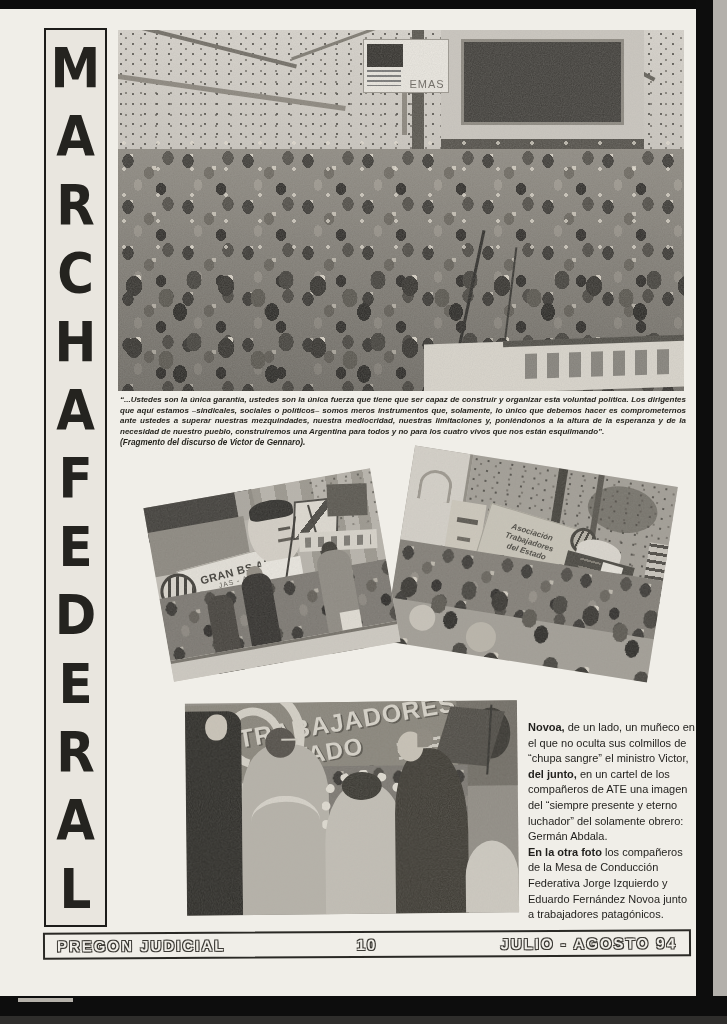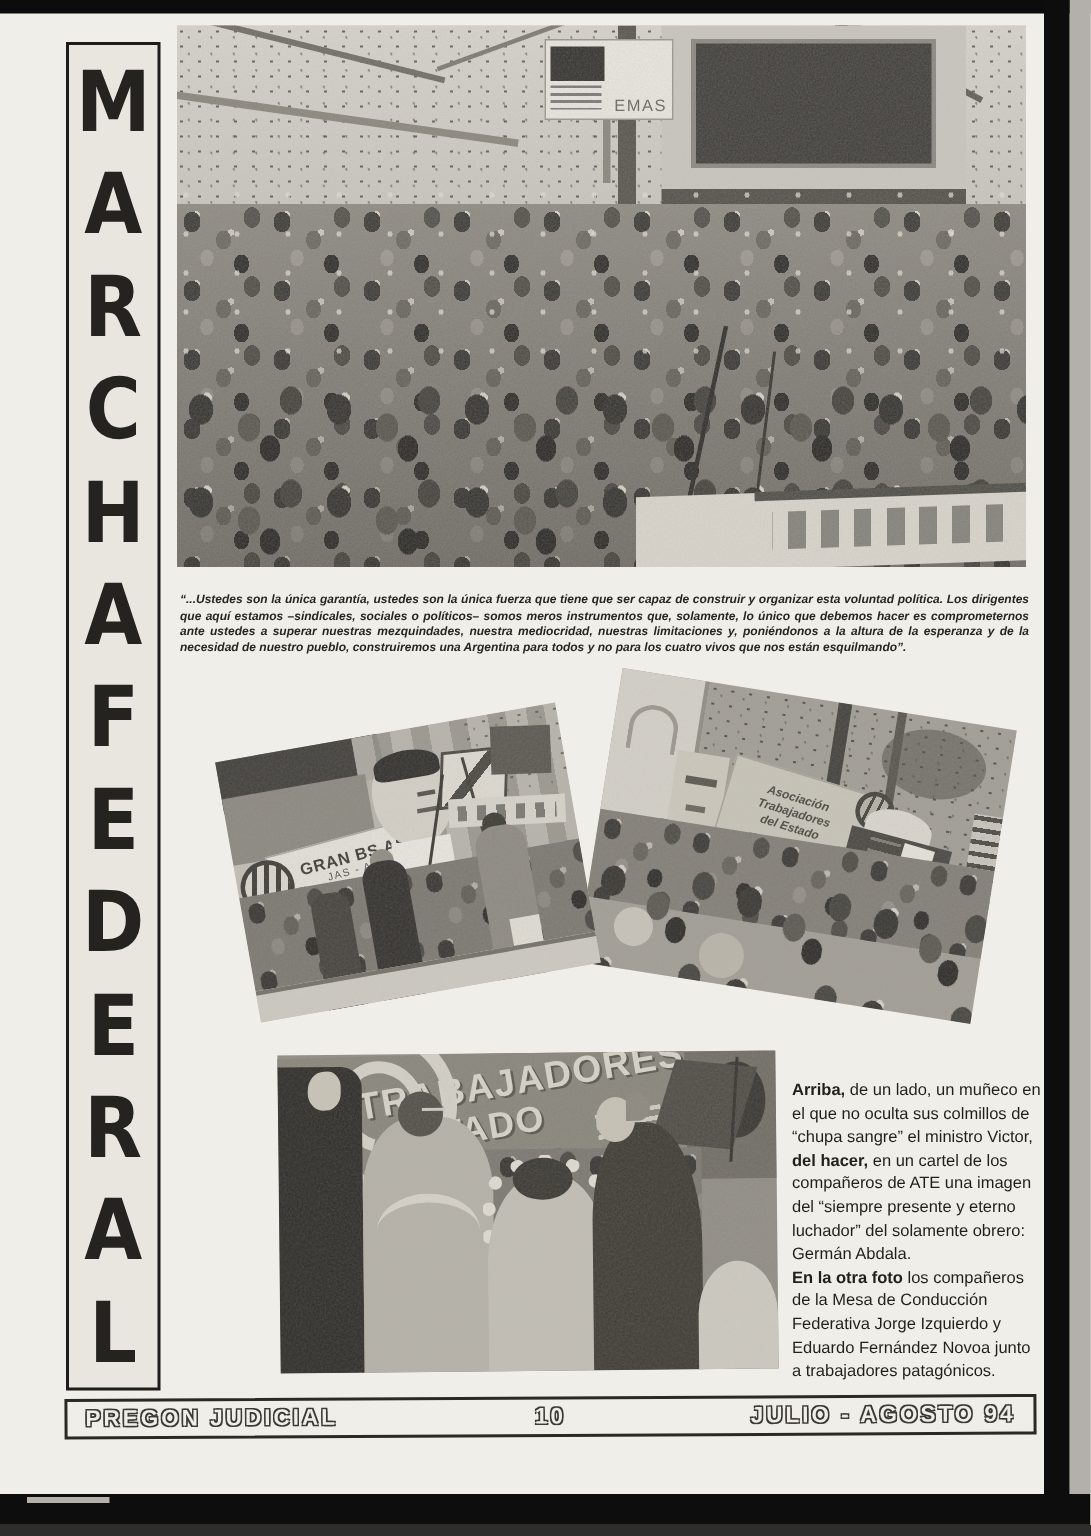--- a/index.html
+++ b/index.html
@@ -69,21 +69,21 @@
     <span>A</span>
     <span>F</span>
     <span>E</span>
     <span>D</span>
     <span>E</span>
     <span>R</span>
     <span>A</span>
     <span>L</span>
   </div>
 
-  <div class="photo" id="photo-top" style="left:118px; top:17px; width:566px; height:361px;">
+  <div class="photo" id="photo-top" style="left:118px; top:30px; width:566px; height:361px;">
     <div class="a" style="left:0;top:0;right:0;bottom:0;background:linear-gradient(180deg,#d9d5ce,#c6c2bb 45%,#aaa69e);"></div>
     <div class="a speck" style="left:0;top:0;width:100%;height:44%;opacity:.85;"></div>
     <div class="a" style="left:2%;top:4%;width:170px;height:4px;background:#6f6b63;transform:rotate(14deg);"></div>
     <div class="a" style="left:30%;top:2%;width:120px;height:3px;background:#7c786f;transform:rotate(-20deg);"></div>
     <div class="a" style="right:4%;top:6%;width:110px;height:4px;background:#5f5c55;transform:rotate(28deg);"></div>
     <div class="a" style="left:52%;top:0;width:12px;height:44%;background:#56534c;"></div>
     <div class="a" style="left:78%;top:0;width:15px;height:48%;background:#4c4943;"></div>
     <div class="a" style="left:57%;top:0;width:36%;height:48%;background:#cbc7c0;">
       <div class="a" style="left:10%;top:5%;width:80%;height:50%;background:#3e3c38;border:3px solid #8b877f;"></div>
       <div class="a" style="left:0;top:63%;width:100%;height:24%;background:#514e48;"></div>
@@ -109,20 +109,21 @@
       <filter id="g1">
           <feTurbulence type="fractalNoise" baseFrequency="0.9" numOctaves="2" stitchTiles="stitch"></feTurbulence>
           <feColorMatrix type="matrix" values="0 0 0 0 0.45 0 0 0 0 0.44 0 0 0 0 0.41 0 0 0 0.6 0"></feColorMatrix>
         </filter>
       <rect width="100%" height="100%" filter="url(#g1)"></rect>
     </svg>
   </div>
 
   <div class="a quote">
     <span>“...Ustedes son la única garantía, ustedes son la única fuerza que tiene que ser capaz de construir y organizar esta voluntad política. Los dirigentes que aquí estamos –sindicales, sociales o políticos– somos meros instrumentos que, solamente, lo único que debemos hacer es comprometernos ante ustedes a superar nuestras mezquindades, nuestra mediocridad, nuestras limitaciones y, poniéndonos a la altura de la esperanza y de la necesidad de nuestro pueblo, construiremos una Argentina para todos y no para los cuatro vivos que nos están esquilmando”.</span>
+    <div class="attr">(Fragmento del discurso de Victor de Gennaro).</div>
   </div>
 
   <div class="photo" id="photo-rally" style="left:398px; top:465px; width:266px; height:198px; transform:rotate(9deg); background:#a19d95;">
     <div class="a speck" style="left:0;top:0;width:100%;height:60%;opacity:.9;"></div>
     <div class="a" style="right:6%;top:4%;width:70px;height:46px;background:#4e4b44;border-radius:50%;opacity:.55;"></div>
     <div class="a" style="left:55%;top:0;width:9px;height:55%;background:#3e3c36;"></div>
     <div class="a" style="left:70%;top:0;width:6px;height:50%;background:#54514a;"></div>
     <div class="a" style="left:0;top:0;width:22%;height:60%;background:#d6d2ca;border-right:3px solid #8f8b82;">
       <div class="a" style="left:18%;top:18%;width:60%;height:26%;border:3px solid #9b968d;border-bottom:none;border-radius:50% 50% 0 0;"></div>
     </div>
@@ -227,21 +228,21 @@
     <svg class="grain">
       <filter id="g4">
           <feTurbulence type="fractalNoise" baseFrequency="0.9" numOctaves="2" stitchTiles="stitch"></feTurbulence>
           <feColorMatrix type="matrix" values="0 0 0 0 0.45 0 0 0 0 0.44 0 0 0 0 0.41 0 0 0 0.6 0"></feColorMatrix>
         </filter>
       <rect width="100%" height="100%" filter="url(#g4)"></rect>
     </svg>
   </div>
 
   <div class="a caption">
-    <b>Arriba,</b><span> de un lado, un muñeco en el que no oculta sus colmillos de “chupa sangre” el ministro Victor, </span><b>del hacer,</b><span> en un cartel de los compañeros de ATE una imagen del “siempre presente y eterno luchador” del solamente obrero: Germán Abdala.</span><br>
+    <b>Novoa,</b><span> de un lado, un muñeco en el que no oculta sus colmillos de “chupa sangre” el ministro Victor, </span><b>del junto,</b><span> en un cartel de los compañeros de ATE una imagen del “siempre presente y eterno luchador” del solamente obrero: Germán Abdala.</span><br>
     <b>En la otra foto</b><span> los compañeros de la Mesa de Conducción Federativa Jorge Izquierdo y Eduardo Fernández Novoa junto a trabajadores patagónicos.</span>
   </div>
 
   <div class="a footer">
     <span>PREGON JUDICIAL</span>
     <span class="f-c">10</span>
     <span class="f-r">JULIO - AGOSTO 94</span>
   </div>
 
   <div class="a" style="left:0;top:0;width:727px;height:9px;background:#0c0c0c;"></div>

